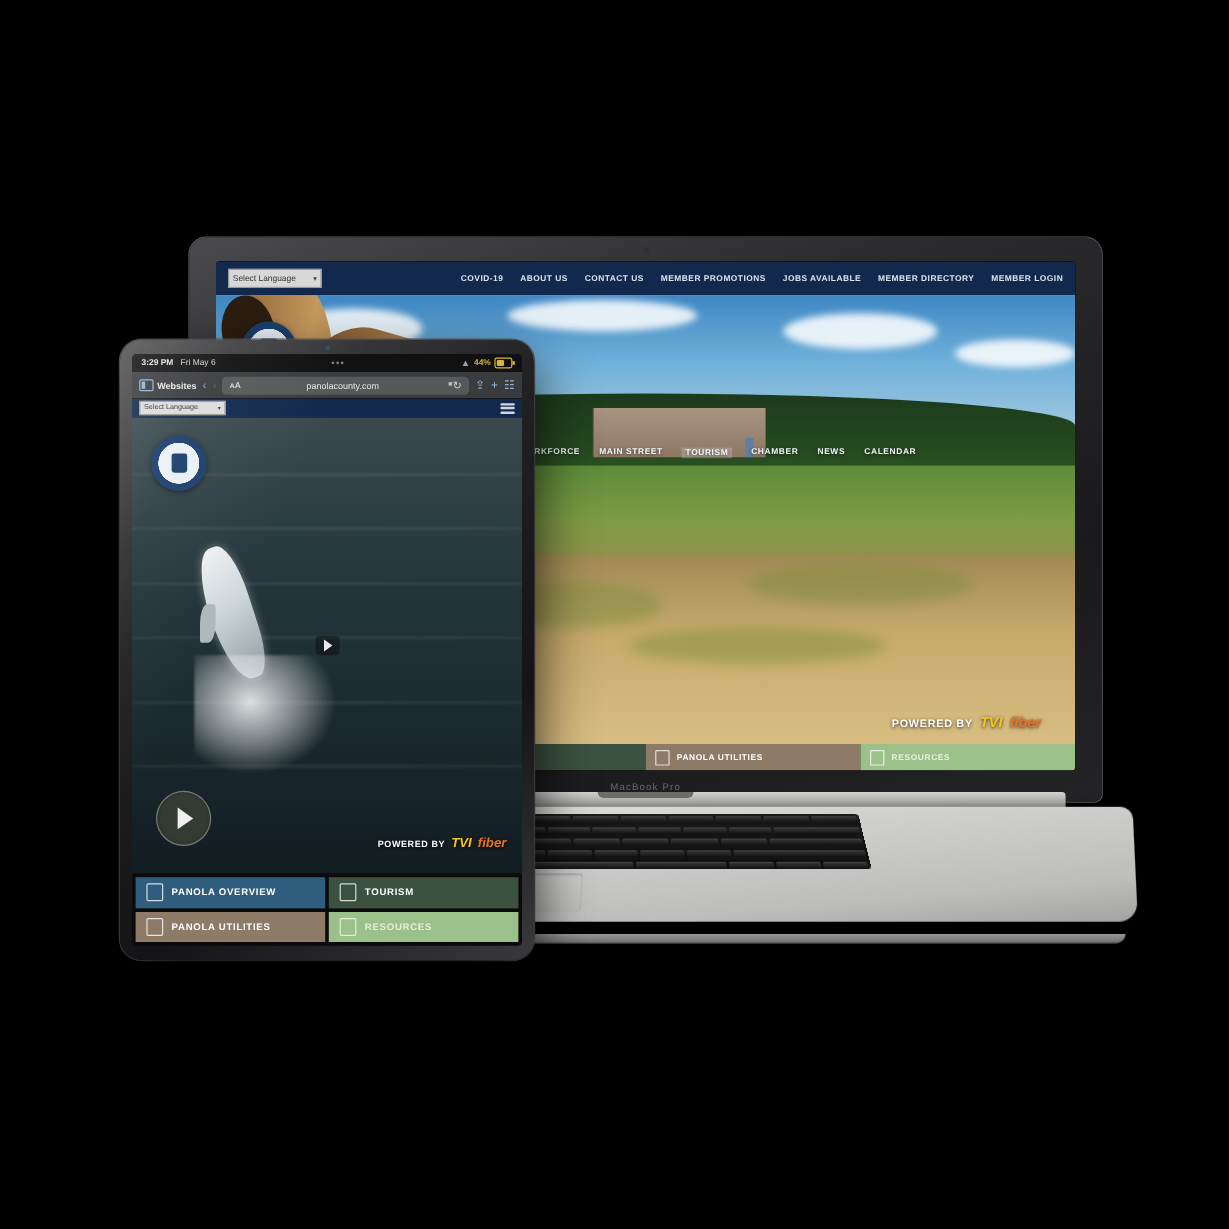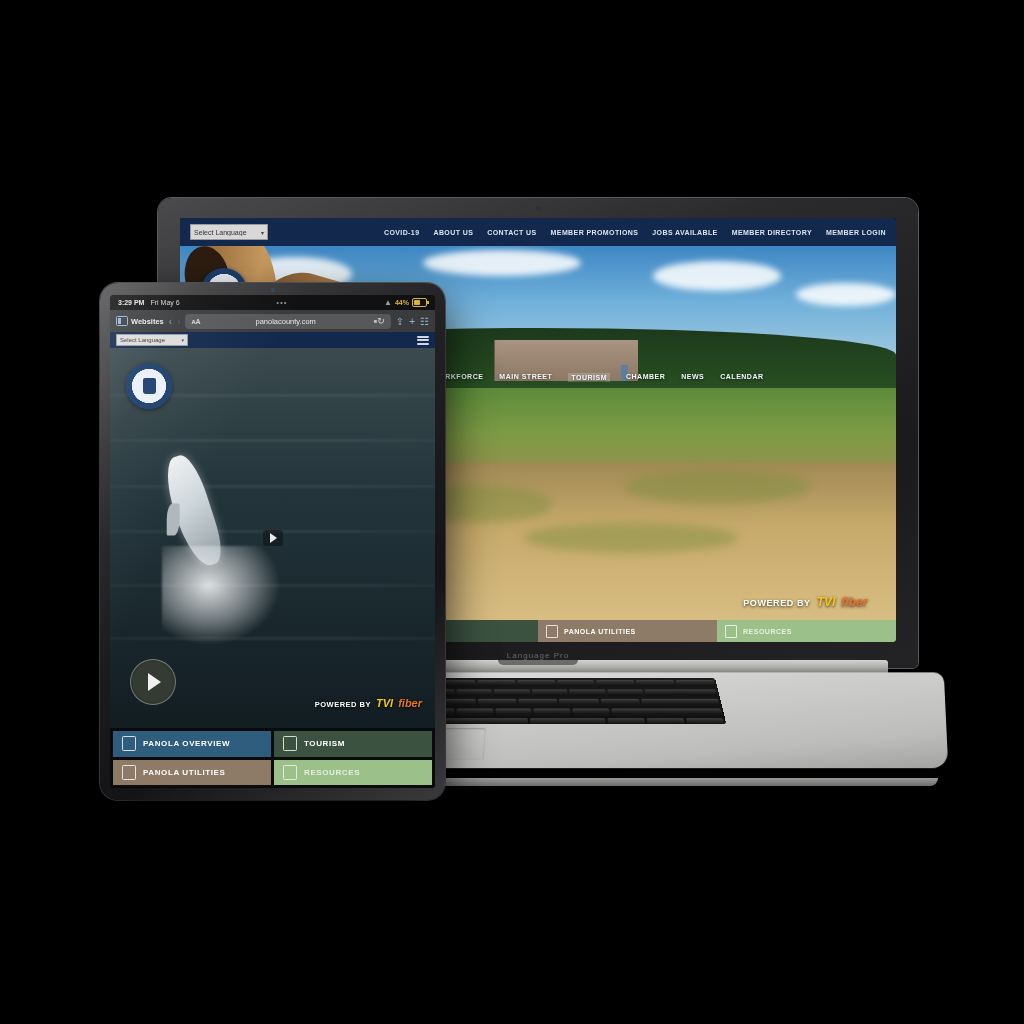--- a/index.html
+++ b/index.html
@@ -308,21 +308,21 @@
             </div>
             <div class="btn b-resources">
               <span class="bi"></span>
               <span class="bl">RESOURCES</span>
             </div>
           </div>
 
         </div>
       </div>
       <div class="lid-chin">
-        <span>Language Pro</span>
+        <span>MacBook Pro</span>
       </div>
     </div>
 
     <div class="base">
       <div class="base-top">
         <div class="notch"></div>
       </div>
       <div class="deck">
         <div class="kbd">
           <div class="krow">

